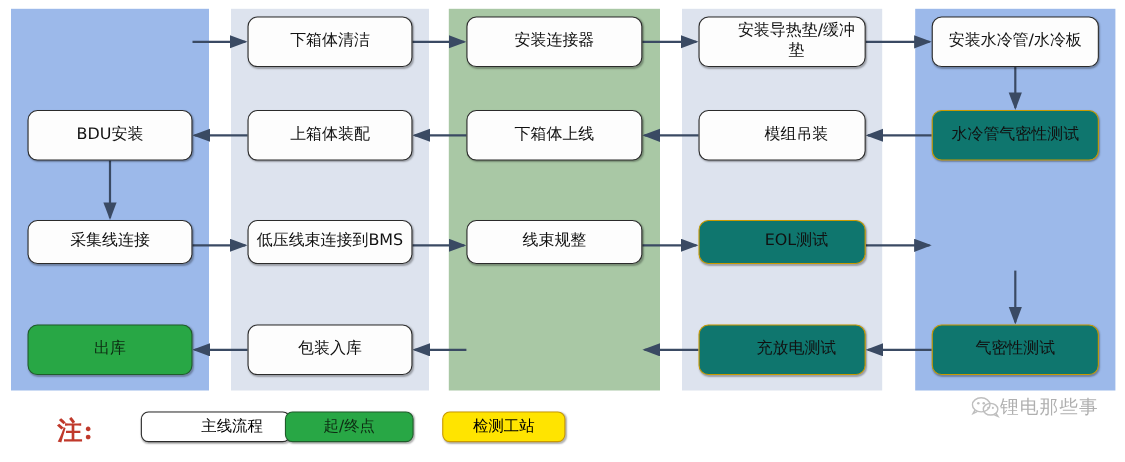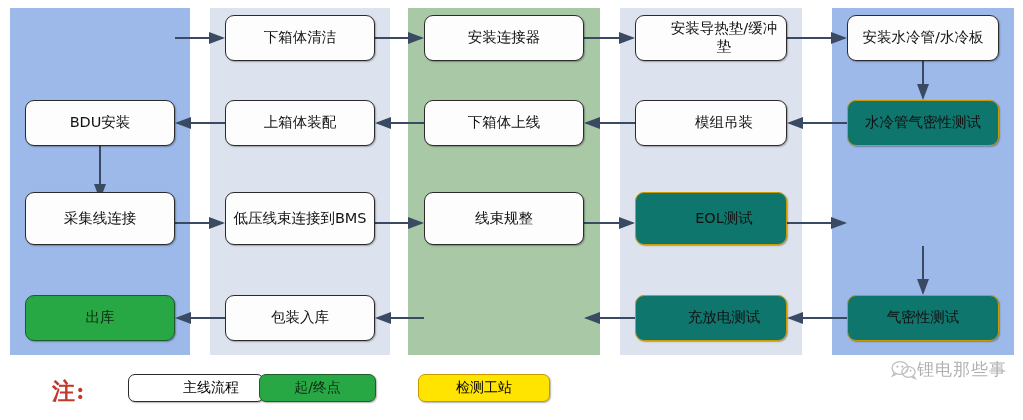--- a/index.html
+++ b/index.html
@@ -31,21 +31,21 @@
     background:#ffffff;
     box-shadow:1px 1px 1.5px rgba(0,0,0,.30);
   }
   .node.green{background:#28a745;border-color:#1f5c2b;color:#0d2b12;}
   .node.yellow{background:#0f766e;border-color:#c99a00;color:#111;}
   .node.white{background:#fdfdfd;border-color:#2b2b2b;}
 
   
   .r1{top:15px;height:46px;}
   .r2{top:100px;height:46px;}
-  .r3{top:192px;height:53px;}
+  .r3{top:200px;height:40px;}
   .r4{top:295px;height:46px;}
   .k1{left:25px;width:150px;}
   .k2{left:225px;width:150px;}
   .k3{left:424px;width:160px;}
   .k4{left:635px;width:152px;padding-left:31px;}
   .k5{left:847px;width:152px;}
 
   .legend{position:absolute;left:0;top:360px;width:1023px;height:60px;}
   .legend-note{
     position:absolute;left:52px;top:16px;
@@ -54,24 +54,24 @@
   }
   .lg{
     position:absolute;top:14px;height:28px;
     box-sizing:border-box;border-radius:7px;
     display:flex;align-items:center;justify-content:center;
     font-size:14px;border:1.6px solid #2b2b2b;
     box-shadow:1px 1px 1.5px rgba(0,0,0,.30);
   }
   .lg1{left:128px;width:136px;background:#ffffff;padding-left:30px;}
   .lg2{left:259px;width:117px;background:#28a745;border-color:#1f5c2b;color:#0d2b12;}
-  .lg3{left:418px;width:132px;background:#ffe400;border-color:#c99a00;}
+  .lg3{left:402px;width:112px;background:#ffe400;border-color:#c99a00;}
 
   .watermark{
-    position:absolute;right:16px;top:358px;
+    position:absolute;right:24px;top:358px;
     display:flex;align-items:center;
     opacity:.55;color:#6e6e6e;
     font-size:17px;letter-spacing:1px;
   }
   .wm-icon{display:block;}
 </style>
 </head>
 <body>
 
 <div id="chart">

